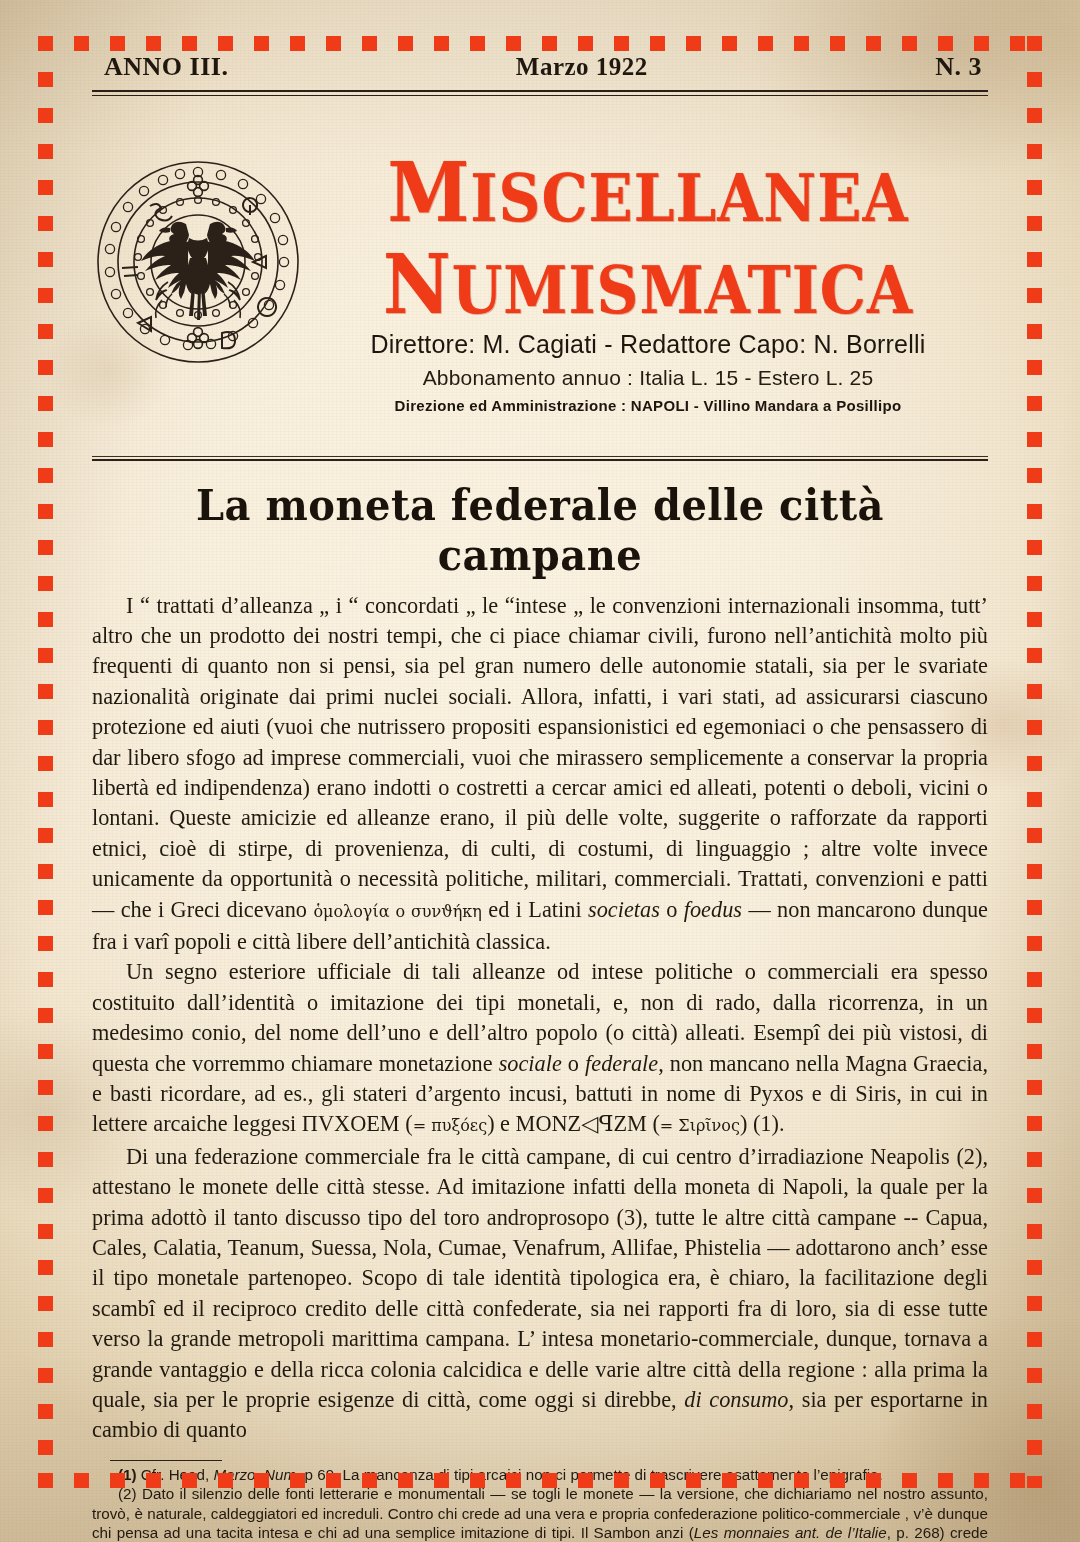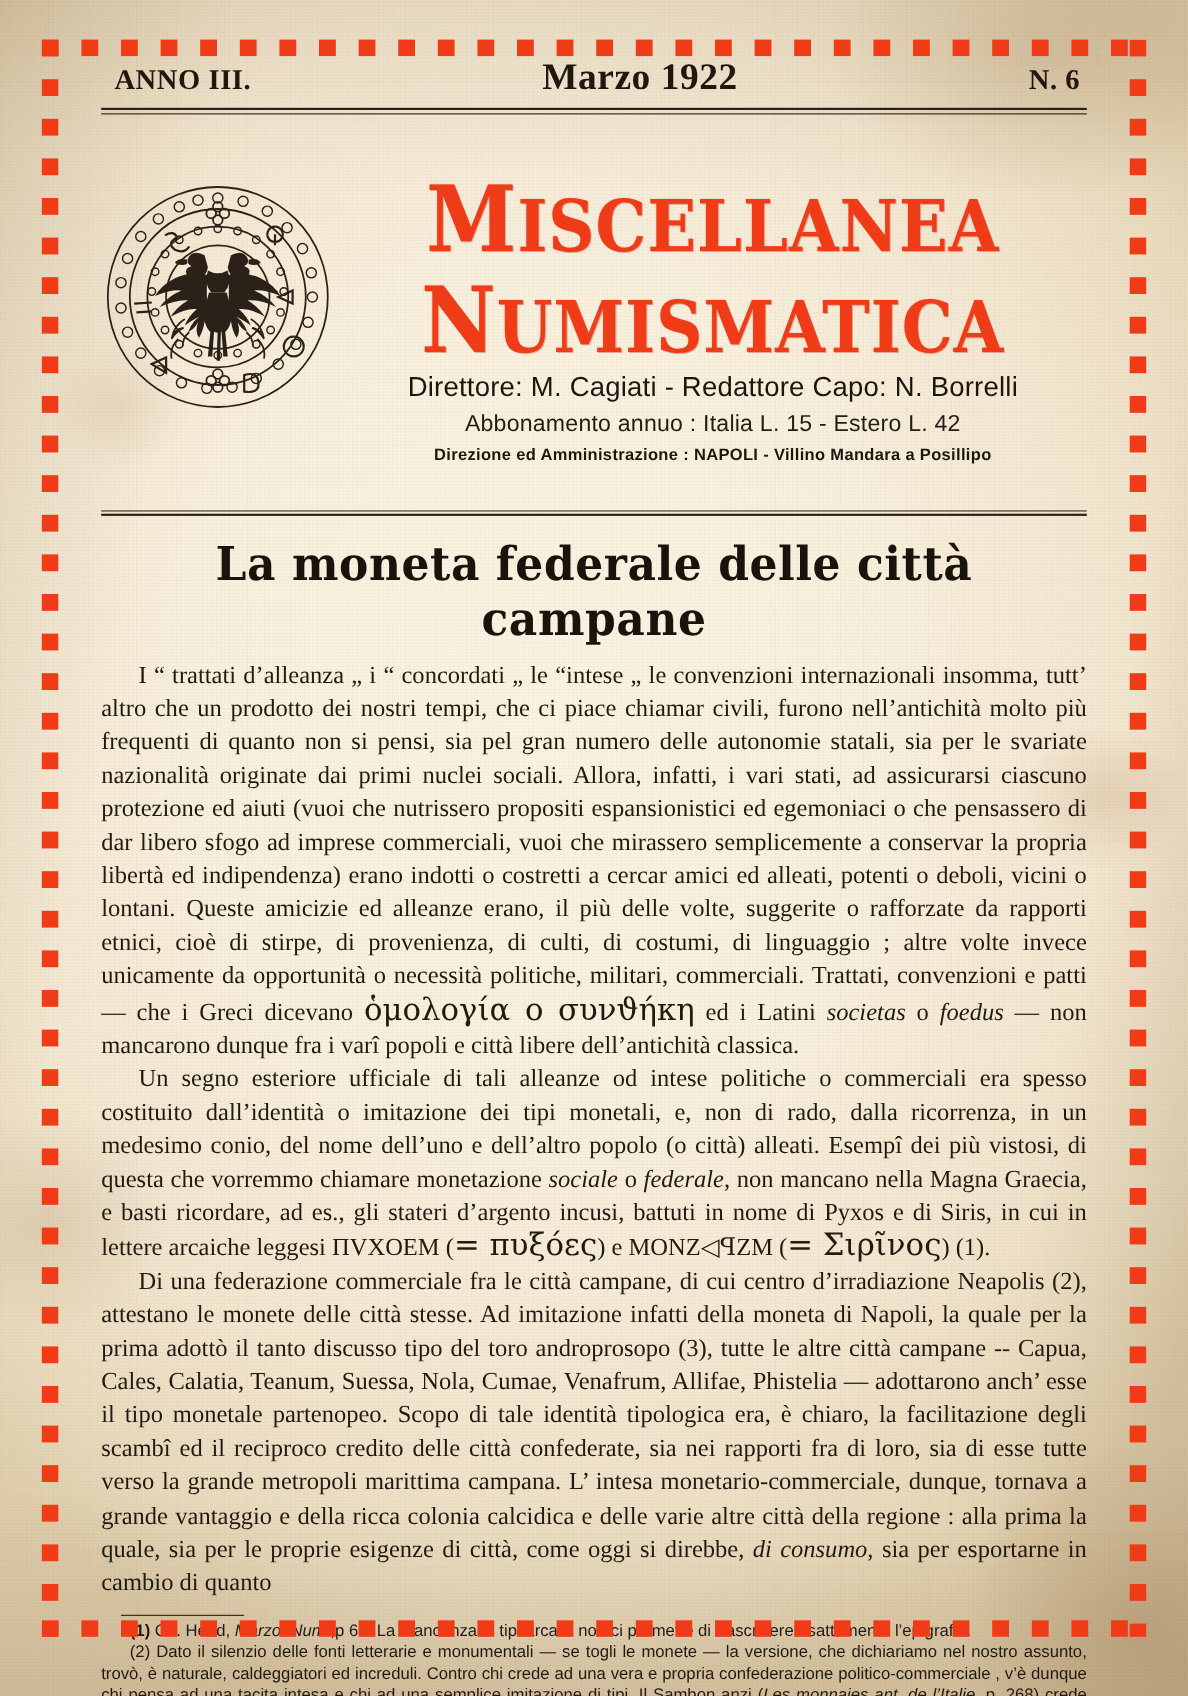--- a/index.html
+++ b/index.html
@@ -84,21 +84,21 @@
     align-items: baseline;
     justify-content: space-between;
     font-family: "Liberation Serif", serif;
     font-weight: bold;
     font-size: 26px;
     letter-spacing: .5px;
     color: #20180f;
     padding: 0 6px 0 12px;
     gap: 19px;
   }
-  .issue-line .mid { font-size: 34px; }
+  .issue-line .mid { font-size: 25px; }
 
   .rule-double {
     margin-top: 8px;
     border-top: 2.5px solid #2a2018;
     border-bottom: 1.2px solid #2a2018;
     height: 2.5px;
   }
   .rule-double.thin-top {
     border-top: 1.6px solid #3a2e22;
     border-bottom: 2.6px solid #2a2018;
@@ -190,21 +190,21 @@
   .body-text {
     font-family: "Liberation Serif", "DejaVu Serif", serif;
     font-size: 22.3px;
     line-height: 30.4px;
     text-align: justify;
     color: #211a11;
     hyphens: manual;
   }
   .body-text p { margin: 0; text-indent: 34px; }
   .body-text i { font-style: italic; }
-  .gk { font-family: "DejaVu Serif", serif; font-size: 28px; }
+  .gk { font-family: "DejaVu Serif", serif; font-size: 16px; }
 
   
   .fn-rule {
     width: 112px;
     border-top: 1.8px solid #2b2118;
     margin: 14px 0 4px 18px;
   }
   .footnotes {
     font-family: "Liberation Sans", "DejaVu Sans", sans-serif;
     font-size: 15.2px;
@@ -227,21 +227,21 @@
   <div class="border-strip bd-top"></div>
   <div class="border-strip bd-bottom"></div>
   <div class="border-strip bd-left"></div>
   <div class="border-strip bd-right"></div>
 
   <div id="content">
 
     <div class="issue-line">
       <span>ANNO III.</span>
       <span class="mid">Marzo 1922</span>
-      <span>N. 6</span>
+      <span>N. 3</span>
     </div>
     <div class="rule-double"></div>
 
     <div class="masthead">
 
       <svg class="seal" viewBox="0 0 208 208">
         <g fill="none" stroke="#2b2118" stroke-width="1.6">
           <circle cx="104" cy="104" r="100"></circle>
           <circle cx="104" cy="104" r="80"></circle>
           <circle cx="104" cy="104" r="64"></circle>
@@ -350,21 +350,21 @@
           <path d="M74 124 q-10 6 -12 18 q5 -8 11 -10 M72 132 q-8 2 -10 10 M78 136 q-6 5 -6 13"></path>
           <path d="M134 124 q10 6 12 18 q-5 -8 -11 -10 M136 132 q8 2 10 10 M130 136 q6 5 6 13"></path>
           <path d="M68 142 q-8 8 -6 18 M140 142 q8 8 6 18"></path>
         </g>
       </svg>
 
       <div class="title-block">
         <div class="logo-word logo-1"><span class="cap">M</span><span class="rest">ISCELLANEA</span></div>
         <div class="logo-word logo-2"><span class="cap">N</span><span class="rest">UMISMATICA</span></div>
         <div class="direttore">Direttore: M. Cagiati - Redattore Capo: N. Borrelli</div>
-        <div class="abbonamento">Abbonamento annuo : Italia L. 15 - Estero L. 42</div>
+        <div class="abbonamento">Abbonamento annuo : Italia L. 15 - Estero L. 25</div>
         <div class="direzione">Direzione ed Amministrazione : NAPOLI - Villino Mandara a Posillipo</div>
       </div>
     </div>
 
     <div class="rule-double thin-top"></div>
 
     <h1 class="article-title">La moneta federale delle città campane</h1>
 
     <div class="body-text">
       <p>I “ trattati d’alleanza „ i “ concordati „ le “intese „ le convenzioni internazionali insomma, tutt’ altro che un prodotto dei nostri tempi, che ci piace chiamar civili, furono nell’antichità molto più frequenti di quanto non si pensi, sia pel gran numero delle autonomie statali, sia per le svariate nazionalità originate dai primi nuclei sociali. Allora, infatti, i vari stati, ad assicurarsi ciascuno protezione ed aiuti (vuoi che nutrissero propositi espansionistici ed egemoniaci o che pensassero di dar libero sfogo ad imprese commerciali, vuoi che mirassero semplicemente a conservar la propria libertà ed indipendenza) erano indotti o costretti a cercar amici ed alleati, potenti o deboli, vicini o lontani. Queste amicizie ed alleanze erano, il più delle volte, suggerite o rafforzate da rapporti etnici, cioè di stirpe, di provenienza, di culti, di costumi, di linguaggio ; altre volte invece unicamente da opportunità o necessità politiche, militari, commerciali. Trattati, convenzioni e patti — che i Greci dicevano <span class="gk">ὁμολογία ο συνϑήκη</span> ed i Latini <i>societas</i> o <i>foedus</i> — non mancarono dunque fra i varî popoli e città libere dell’antichità classica.</p>

